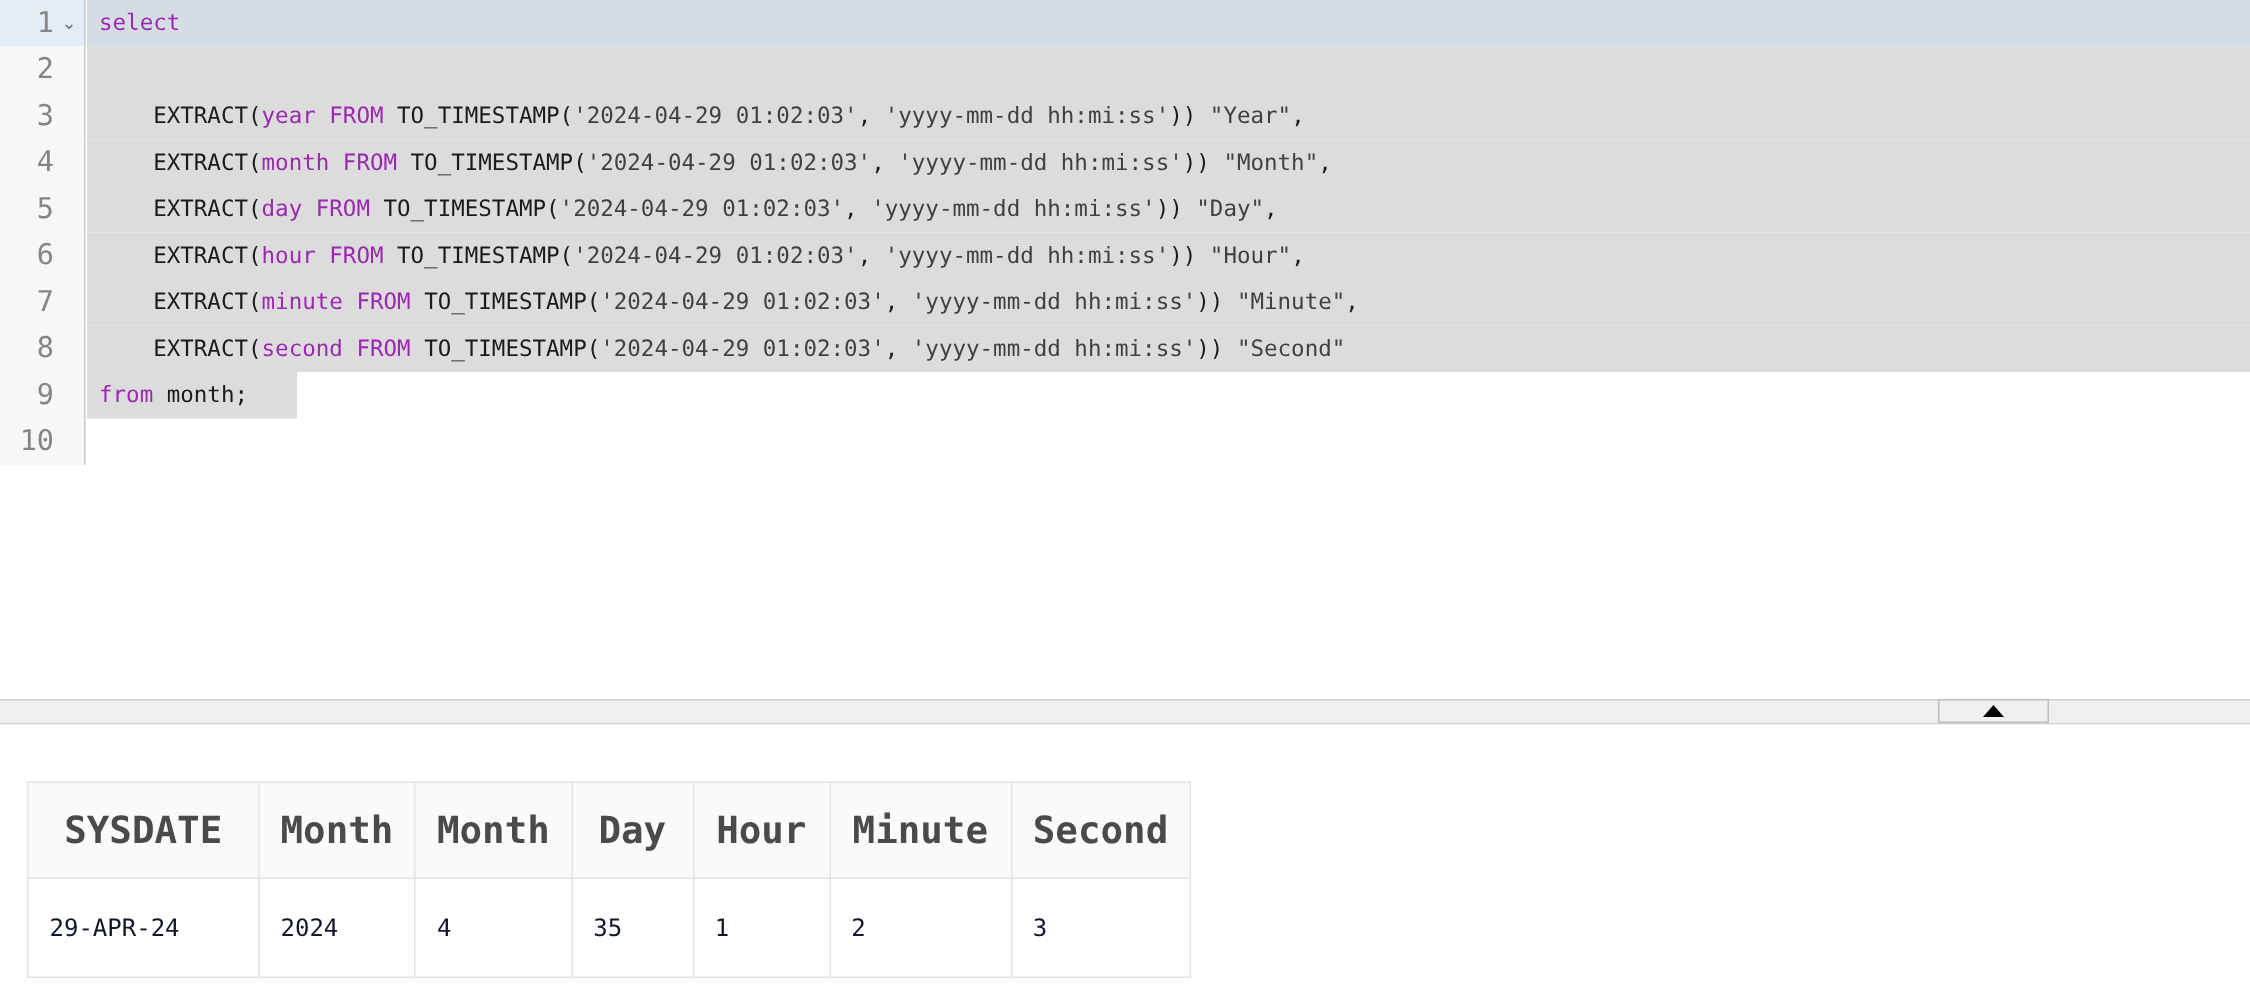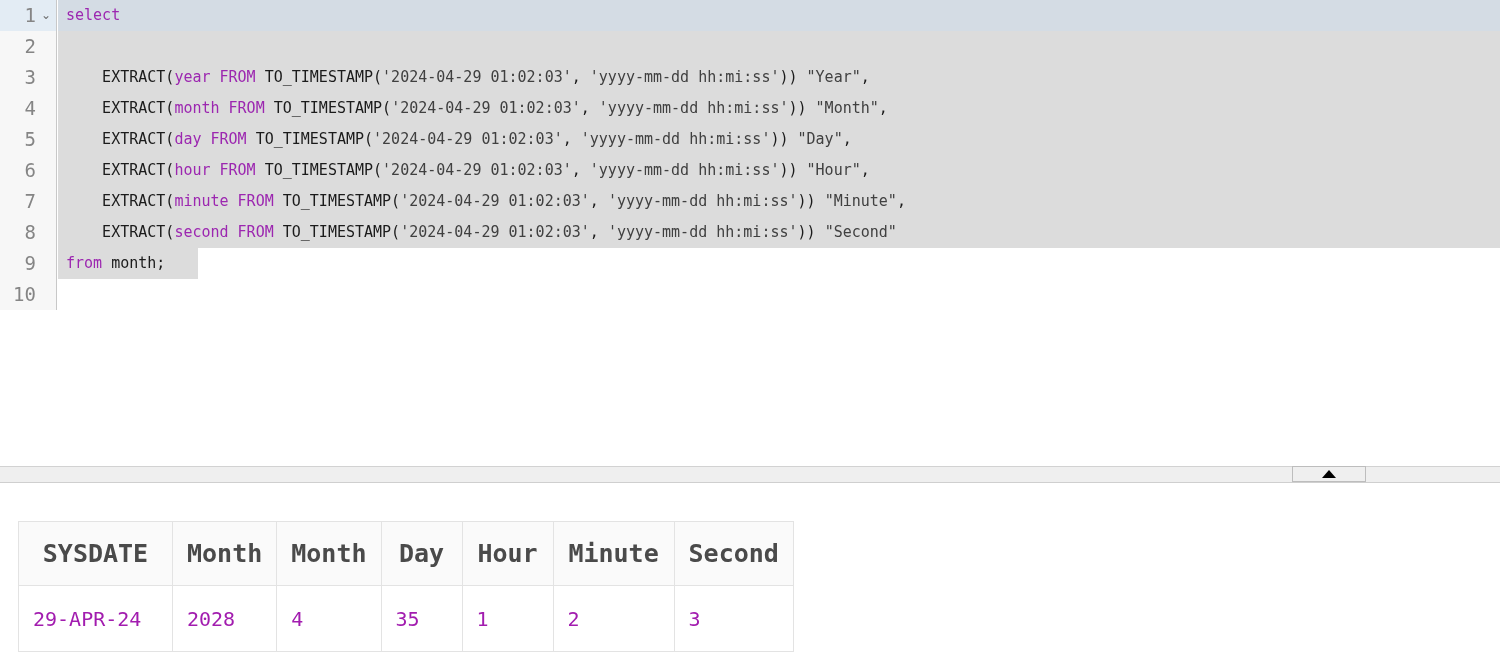--- a/index.html
+++ b/index.html
@@ -166,22 +166,22 @@
     height: 64px;
     background: #fafafa;
     color: #4a4a4a;
     font-size: 25px;
     font-weight: bold;
     text-align: center;
   }
   #results-table td {
     height: 66px;
     background: #ffffff;
-    color: #a21caf;
-    font-size: 20px;
+    color: #0f172a;
+    font-size: 16px;
     font-weight: normal;
     text-align: left;
   }
   
   .col-0 { width: 154px; }
   .col-1 { width: 94px; }
   .col-2 { width: 90px; }
   .col-3 { width: 81px; }
   .col-4 { width: 91px; }
   .col-5 { width: 121px; }
@@ -219,21 +219,21 @@
           <th class="col-2">Month</th>
           <th class="col-3">Day</th>
           <th class="col-4">Hour</th>
           <th class="col-5">Minute</th>
           <th class="col-6">Second</th>
         </tr>
     </thead>
     <tbody id="results-body">
         <tr>
           <td class="col-0">29-APR-24</td>
-          <td class="col-1">2028</td>
+          <td class="col-1">2024</td>
           <td class="col-2">4</td>
           <td class="col-3">35</td>
           <td class="col-4">1</td>
           <td class="col-5">2</td>
           <td class="col-6">3</td>
         </tr>
       </tbody>
   </table>
 </div>
 

